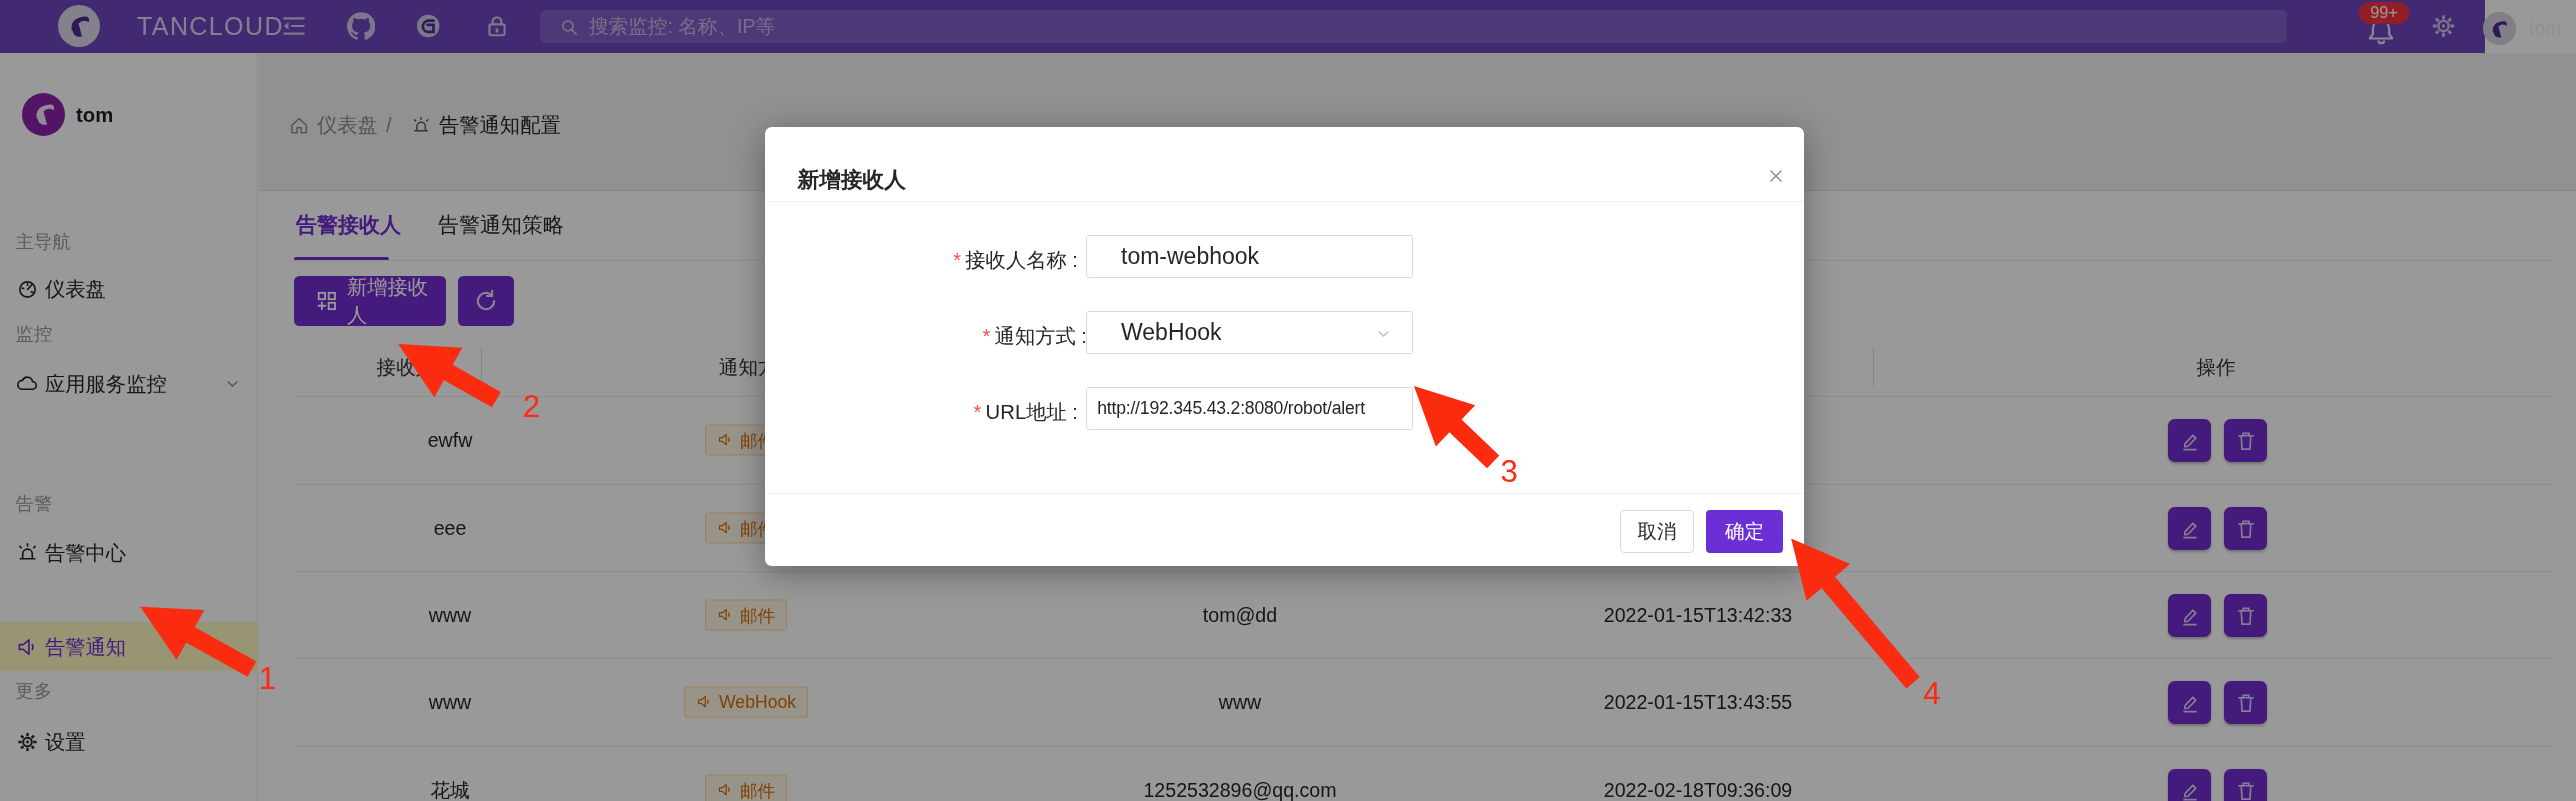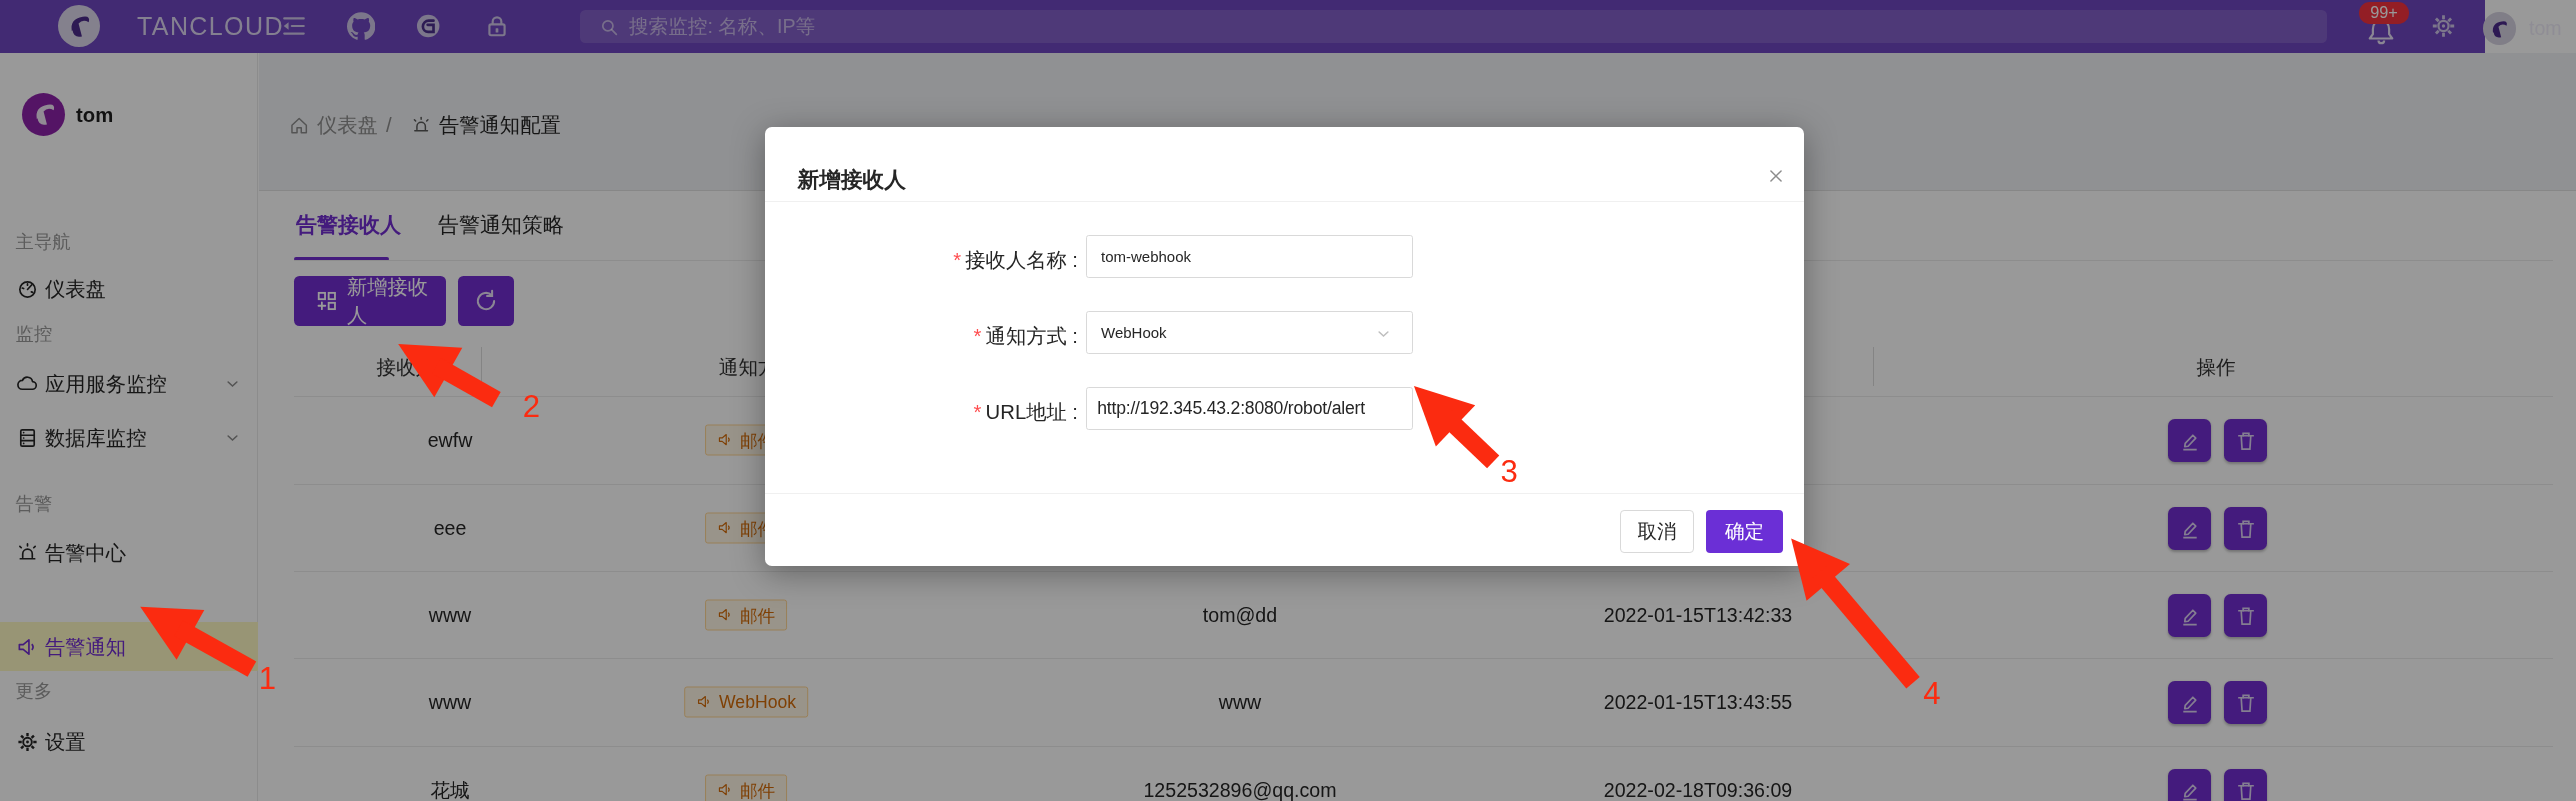--- a/index.html
+++ b/index.html
@@ -8,21 +8,21 @@
   .ctr{transform:translate(-50%,-50%);white-space:nowrap;}
   .vctr{transform:translateY(-50%);white-space:nowrap;}
   svg.ic{display:inline-block;vertical-align:middle;}
 
   
   #navbar{position:absolute;left:0;top:0;width:2485px;height:53px;background:var(--navbar-bg);}
   #brand-logo{position:absolute;left:58px;top:5.4px;width:42px;height:42px;border-radius:50%;background:#ddd8ec;}
   #brand-logo svg{position:absolute;left:4.7px;top:4.7px;}
   #brand-text{position:absolute;left:137px;top:26.4px;color:#ddd6f0;font-size:25px;letter-spacing:1.4px;font-weight:500;}
   .nav-ic{position:absolute;top:26.4px;color:#cfc6e8;}
-  #nav-search{position:absolute;left:580px;top:10.2px;width:1747px;height:32.5px;border-radius:5.4px;background:rgba(255,255,255,0.14);color:rgba(255,255,255,0.55);font-size:19.6px;line-height:32.5px;text-decoration:underline;}
+  #nav-search{position:absolute;left:540px;top:10.2px;width:1747px;height:32.5px;border-radius:5.4px;background:rgba(255,255,255,0.14);color:rgba(255,255,255,0.55);font-size:19.6px;line-height:32.5px;text-decoration:underline;}
   #nav-search .ph{position:absolute;left:49px;top:0;}
   #nav-search svg{position:absolute;left:19px;top:6.8px;}
   #nav-badge{position:absolute;left:2359px;top:2px;min-width:50px;height:21.7px;border-radius:10.8px;background:var(--badge-red);color:#fff;font-size:16.3px;line-height:21.7px;text-align:center;padding:0 6.8px;}
   #nav-avatar{position:absolute;left:2483px;top:12.2px;width:32.5px;height:32.5px;border-radius:50%;background:#d6d2e2;}
   #nav-avatar svg{position:absolute;left:3.4px;top:3.4px;}
   #nav-user{position:absolute;left:2529px;top:28px;color:#efecf8;font-size:19.6px;}
 
   
   #sidebar{position:absolute;left:0;top:53px;width:258px;height:749px;background:#fff;border-right:0.7px solid #e9e9e9;}
   #sb-avatar{position:absolute;left:22.3px;top:40px;width:43px;height:43px;border-radius:50%;background:var(--avatar-purple);}
@@ -63,21 +63,21 @@
   
   #mask{position:absolute;left:0;top:0;width:2576px;height:802px;background:rgba(0,0,0,0.40);z-index:50;}
   #modal{position:absolute;left:765px;top:127px;width:1039px;height:439px;background:#fff;border-radius:6.8px;box-shadow:0 6.8px 32.5px rgba(0,0,0,0.35);z-index:60;}
   #modal-title{position:absolute;left:32.5px;top:38px;font-size:21.7px;font-weight:600;color:#262626;}
   #modal-close{position:absolute;left:990px;top:28.4px;width:41px;height:41px;color:#8c8c8c;cursor:pointer;}
   #modal-close svg{position:absolute;left:50%;top:50%;transform:translate(-50%,-50%);}
   #modal-hdiv{position:absolute;left:0;top:74px;width:1039px;height:0.7px;background:#f0f0f0;}
   #modal-fdiv{position:absolute;left:0;top:366px;width:1039px;height:0.7px;background:#f0f0f0;}
   .f-label{position:absolute;width:298px;text-align:right;font-size:20.3px;color:#262626;}
   .f-label .req{color:#ff4d4f;margin-right:4.1px;}
-  .f-input{position:absolute;left:321px;width:327px;height:43px;border:0.7px solid #d9d9d9;border-radius:2.7px;background:#fff;font-size:15px;color:#262626;line-height:41px;padding-left:14px;}
+  .f-input{position:absolute;left:321px;width:327px;height:43px;border:0.7px solid #d9d9d9;border-radius:2.7px;background:#fff;font-size:23px;color:#262626;line-height:41px;padding-left:34px;}
   .f-input .chev{position:absolute;right:19px;top:0;color:#bfbfbf;}
   .f-input.url{font-size:17.6px;padding-left:10.2px;letter-spacing:-0.2px;}
   #m-cancel{position:absolute;left:855px;top:383px;width:74px;height:43px;border:0.7px solid #d9d9d9;border-radius:4.1px;background:#fff;color:#262626;font-size:19.6px;line-height:41px;text-align:center;cursor:pointer;}
   #m-ok{position:absolute;left:941px;top:383px;width:77px;height:43px;border-radius:4.1px;background:var(--confirm-purple);color:#fff;font-size:19.6px;line-height:43px;text-align:center;cursor:pointer;}
 
   #annot{position:absolute;left:0;top:0;z-index:100;pointer-events:none;}
 </style>
 </head>
 <body>
 
@@ -279,29 +279,20 @@
     <div class="sb-group vctr" style="top:280px">监控</div>
     <div class="sb-item" style="top:306px">
       <svg class="mi ic" width="23" height="23" viewBox="0 0 34 34">
           <use href="#i-cloud"></use>
         </svg>
       <span class="lb">应用服务监控</span>
       <svg class="ch ic" width="19" height="19" viewBox="0 0 28 28">
           <use href="#i-chev"></use>
         </svg>
     </div>
-    <div class="sb-item" style="top:360px">
-      <svg class="mi ic" width="23" height="23" viewBox="0 0 34 34">
-          <use href="#i-db"></use>
-        </svg>
-      <span class="lb">数据库监控</span>
-      <svg class="ch ic" width="19" height="19" viewBox="0 0 28 28">
-          <use href="#i-chev"></use>
-        </svg>
-    </div>
 
     <div class="sb-group vctr" style="top:450px">告警</div>
     <div class="sb-item" style="top:475px">
       <svg class="mi ic" width="23" height="23" viewBox="0 0 34 34">
           <use href="#i-siren"></use>
         </svg>
       <span class="lb">告警中心</span>
     </div>
     <div class="sb-item active" style="top:569px">
       <svg class="mi ic" width="23" height="23" viewBox="0 0 34 34">
@@ -465,21 +456,21 @@
     <div id="modal-close">
         <svg class="ic" width="20.3" height="20.3" viewBox="0 0 30 30">
           <use href="#i-close"></use>
         </svg>
       </div>
     <div id="modal-hdiv"></div>
 
     <div class="f-label" style="left:15px;top:119px"><span class="req">*</span><span>接收人名称 :</span></div>
     <div class="f-input" style="top:108px"><span>tom-webhook</span></div>
 
-    <div class="f-label" style="left:15px;top:195px"><span class="req">*</span><span>通知方式 :</span></div>
+    <div class="f-label" style="left:24px;top:195px"><span class="req">*</span><span>通知方式 :</span></div>
     <div class="f-input" style="top:184px">
       <span>WebHook</span>
       <span class="chev vctr" style="top:50%"><svg class="ic" width="19" height="19" viewBox="0 0 28 28">
             <use href="#i-chev"></use>
           </svg></span>
     </div>
 
     <div class="f-label" style="left:15px;top:271px"><span class="req">*</span><span>URL地址 :</span></div>
     <div class="f-input url" style="top:260px"><span>http://192.345.43.2:8080/robot/alert</span></div>
 

